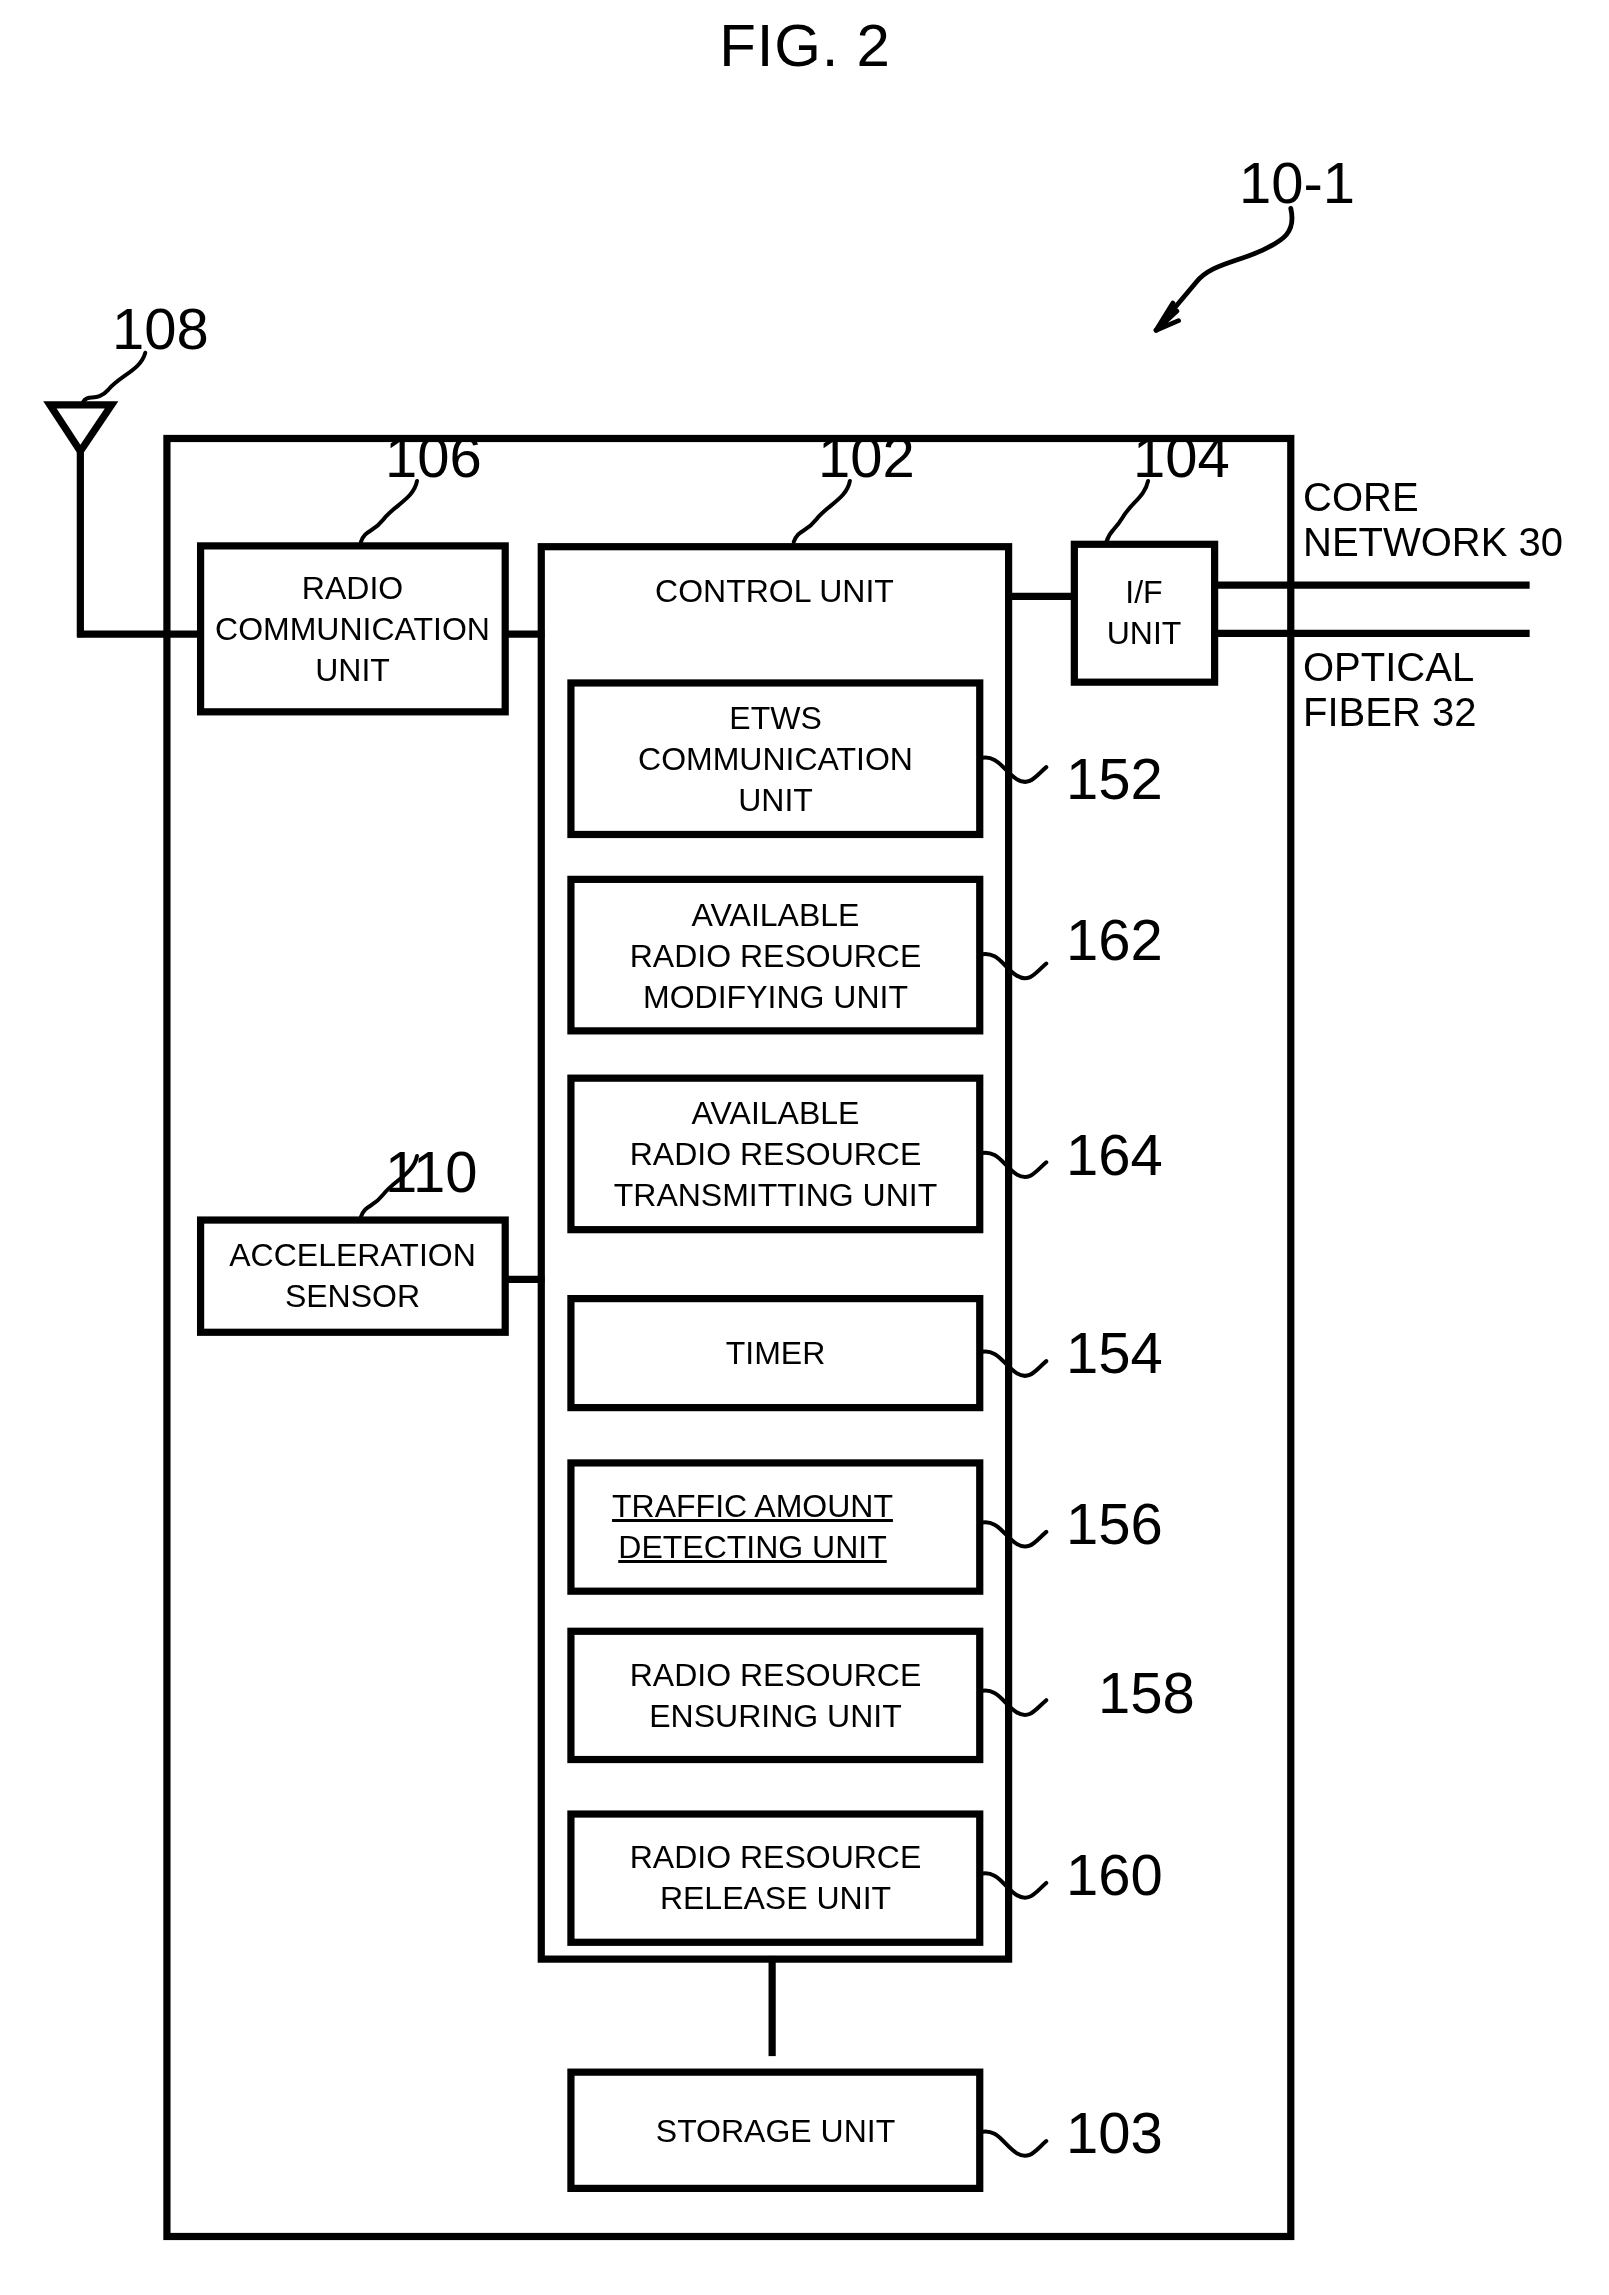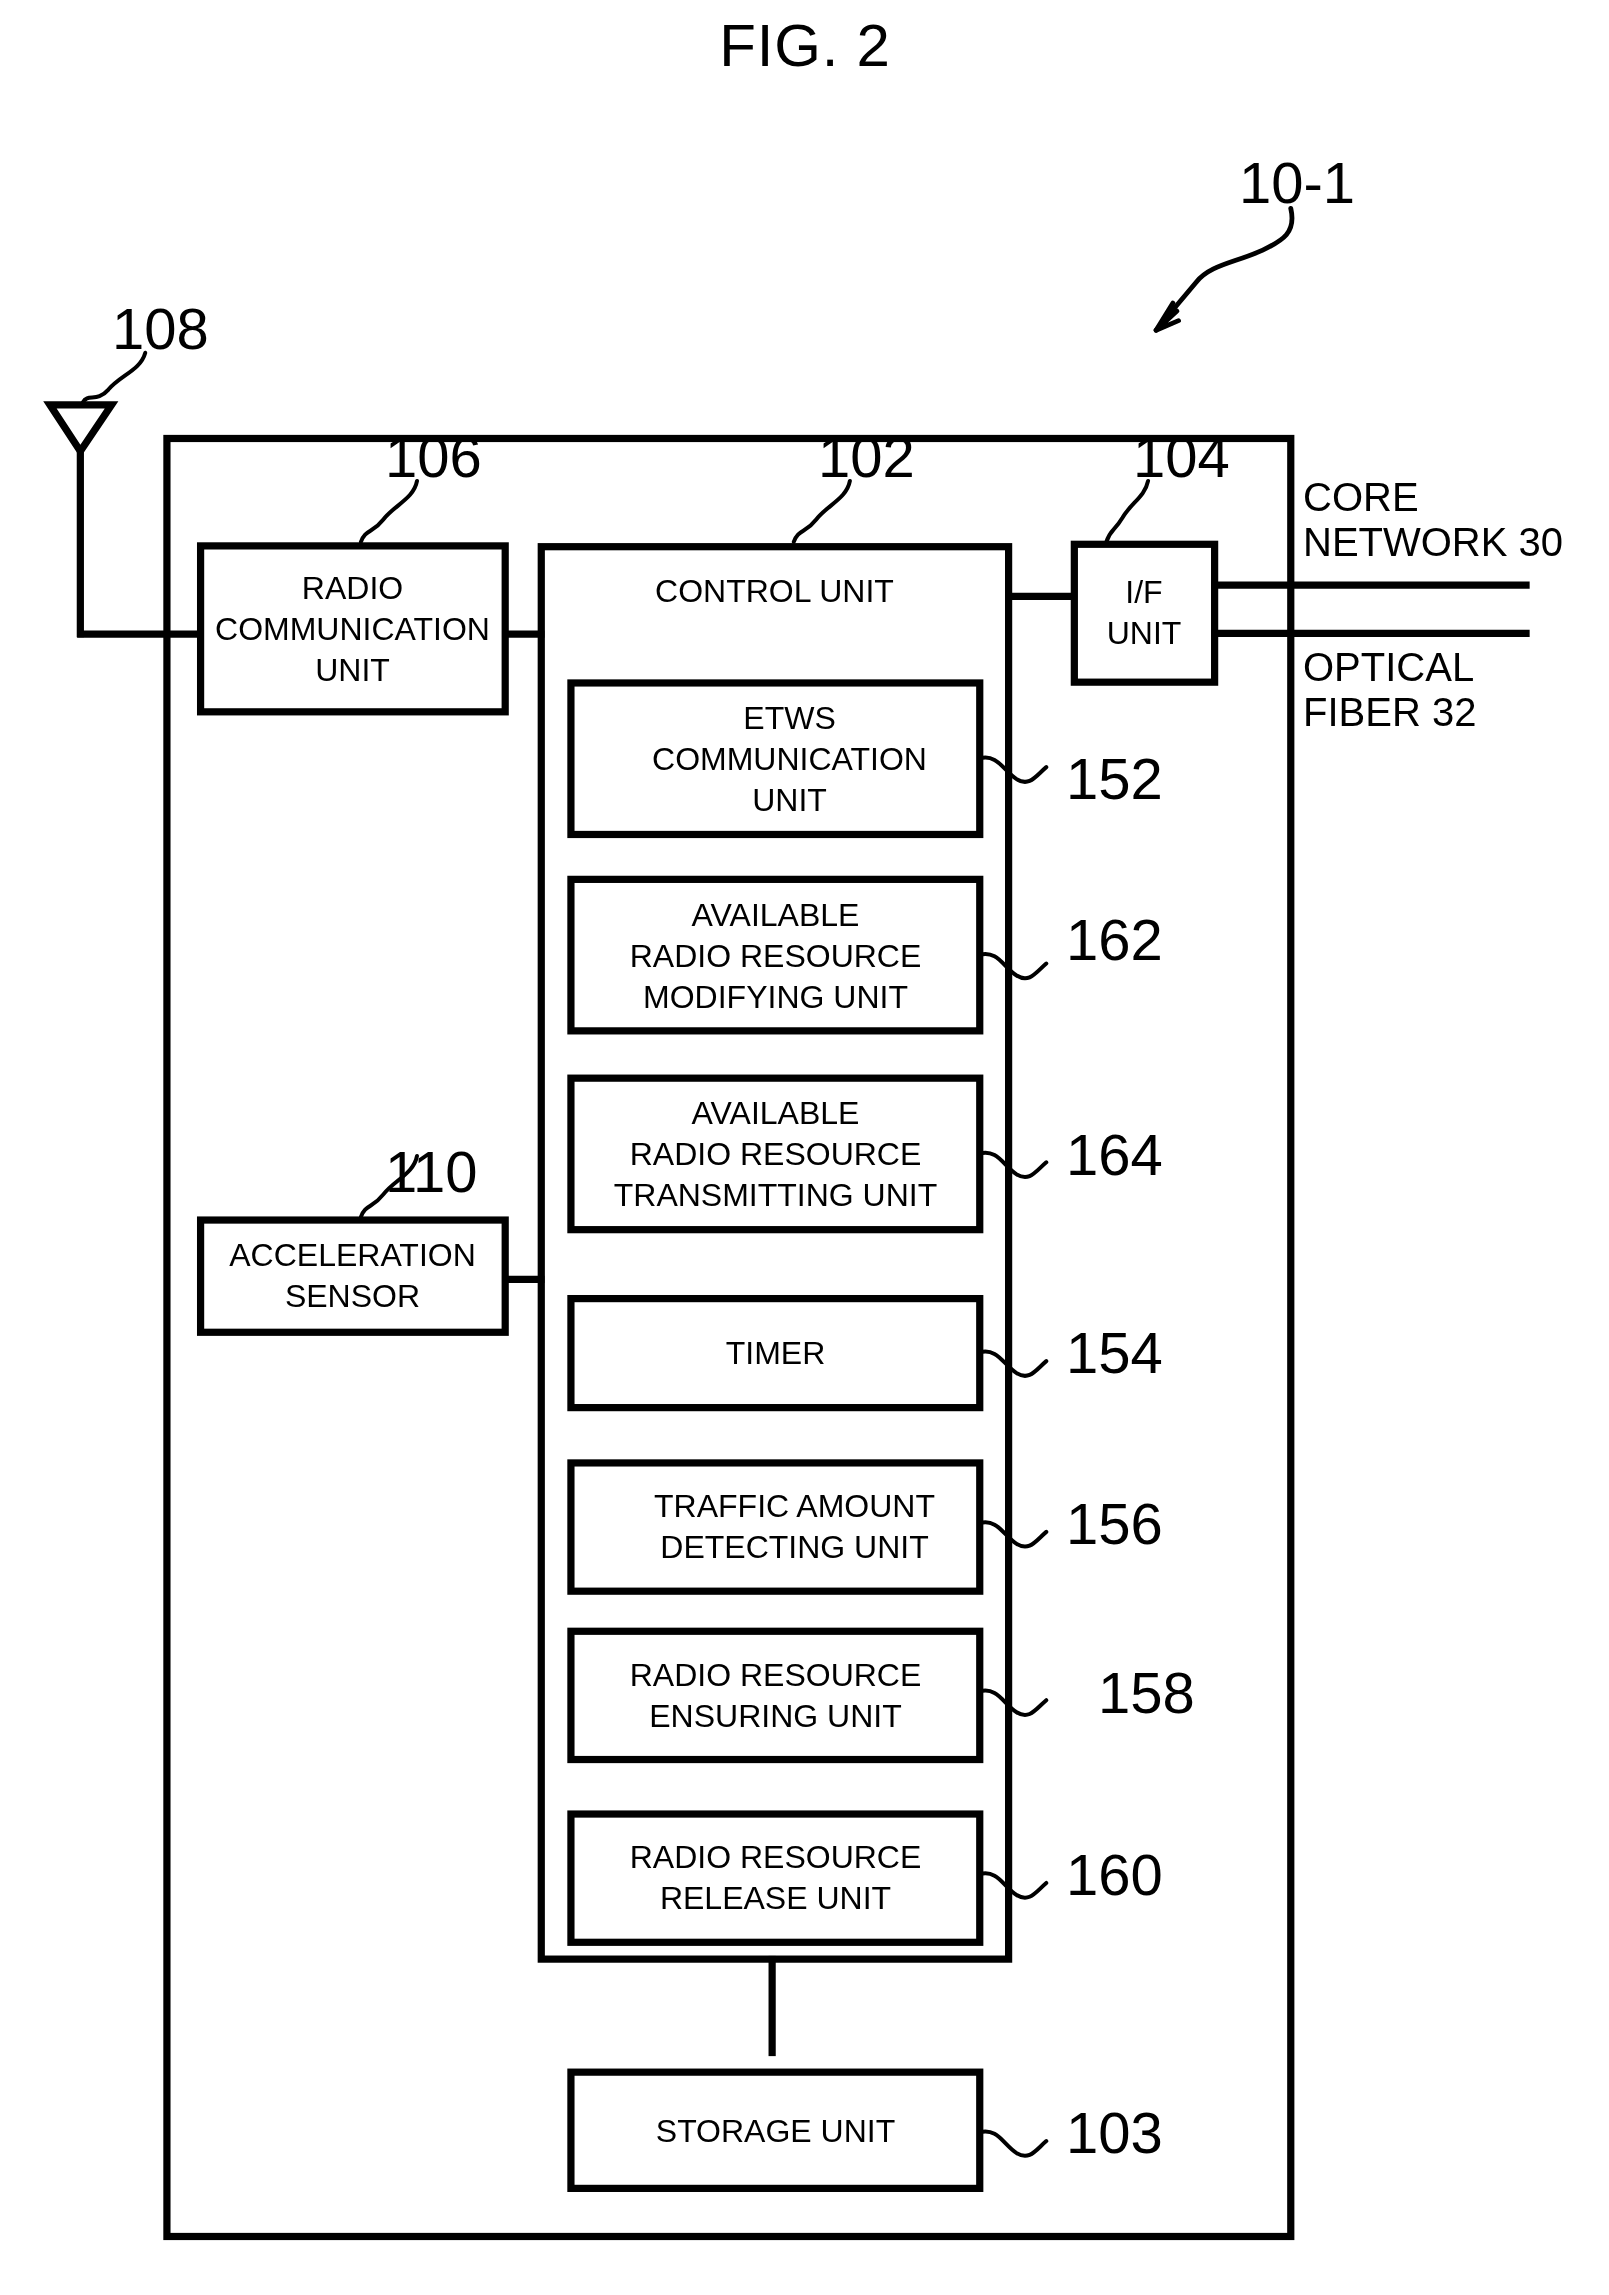--- a/index.html
+++ b/index.html
@@ -154,39 +154,39 @@
 
   <div class="boxtext" style="left:1074px; top:544px; width:140px; height:138px;">I/F
 UNIT</div>
 
   <div class="lbl left" style="left:1303px; top:475px;">CORE
 NETWORK 30</div>
 
   <div class="lbl left" style="left:1303px; top:645px;">OPTICAL
 FIBER 32</div>
 
-  <div class="boxtext" style="left:585px; top:683px; width:409px; height:152px;text-align:center;">ETWS
+  <div class="boxtext" style="left:571px; top:683px; width:409px; height:152px;text-align:center;">ETWS
 COMMUNICATION
 UNIT</div>
   <div class="refnum" style="left:1066px; top:755px;">152</div>
 
   <div class="boxtext" style="left:571px; top:880px; width:409px; height:152px;">AVAILABLE
 RADIO RESOURCE
 MODIFYING UNIT</div>
   <div class="refnum" style="left:1066px; top:916px;">162</div>
 
   <div class="boxtext" style="left:571px; top:1078px; width:409px; height:152px;">AVAILABLE
 RADIO RESOURCE
 TRANSMITTING UNIT</div>
   <div class="refnum" style="left:1066px; top:1131px;">164</div>
 
   <div class="boxtext" style="left:571px; top:1299px; width:409px; height:109px;">TIMER</div>
   <div class="refnum" style="left:1066px; top:1329px;">154</div>
 
-  <div class="boxtext" style="left:590px; top:1463px; width:409px; height:128px;">TRAFFIC AMOUNT
+  <div class="boxtext" style="left:548px; top:1463px; width:409px; height:128px;text-decoration:underline;">TRAFFIC AMOUNT
 DETECTING UNIT</div>
   <div class="refnum" style="left:1066px; top:1500px;">156</div>
 
   <div class="boxtext" style="left:571px; top:1632px; width:409px; height:128px;">RADIO RESOURCE
 ENSURING UNIT</div>
   <div class="refnum" style="left:1066px; top:1669px;margin-left:32px;">158</div>
 
   <div class="boxtext" style="left:571px; top:1814px; width:409px; height:128px;">RADIO RESOURCE
 RELEASE UNIT</div>
   <div class="refnum" style="left:1066px; top:1851px;">160</div>

